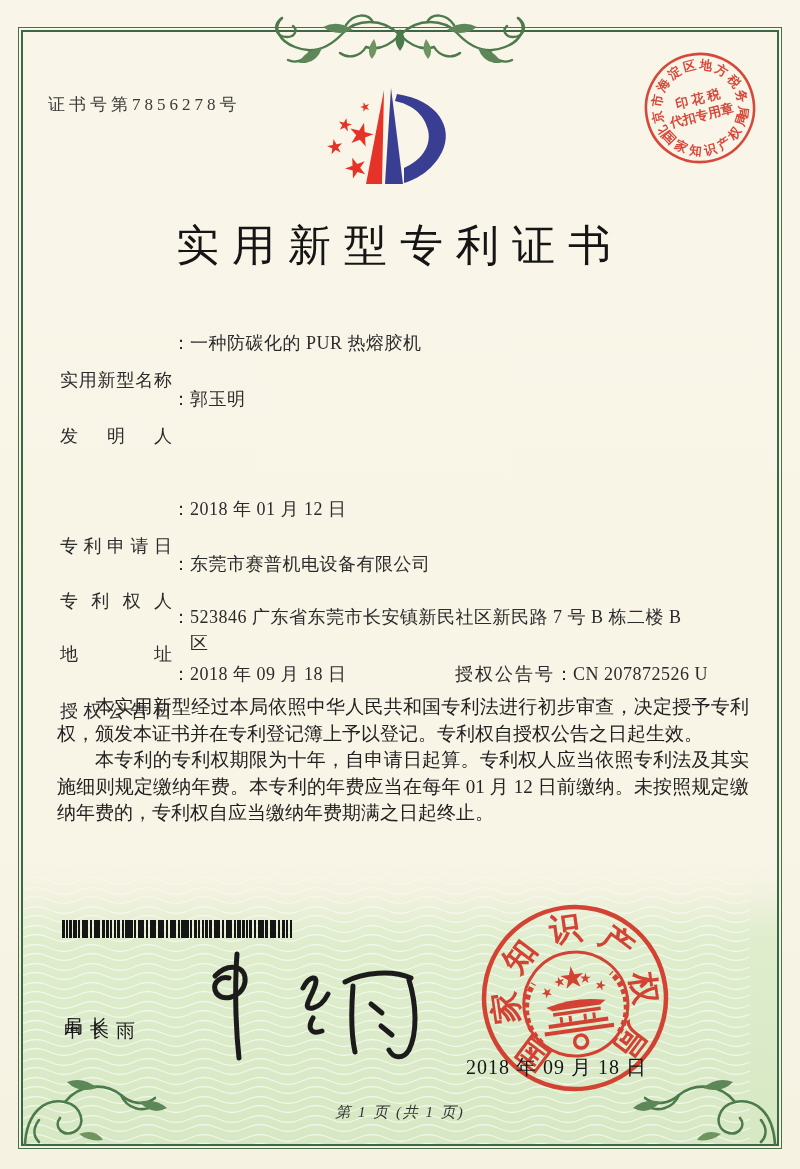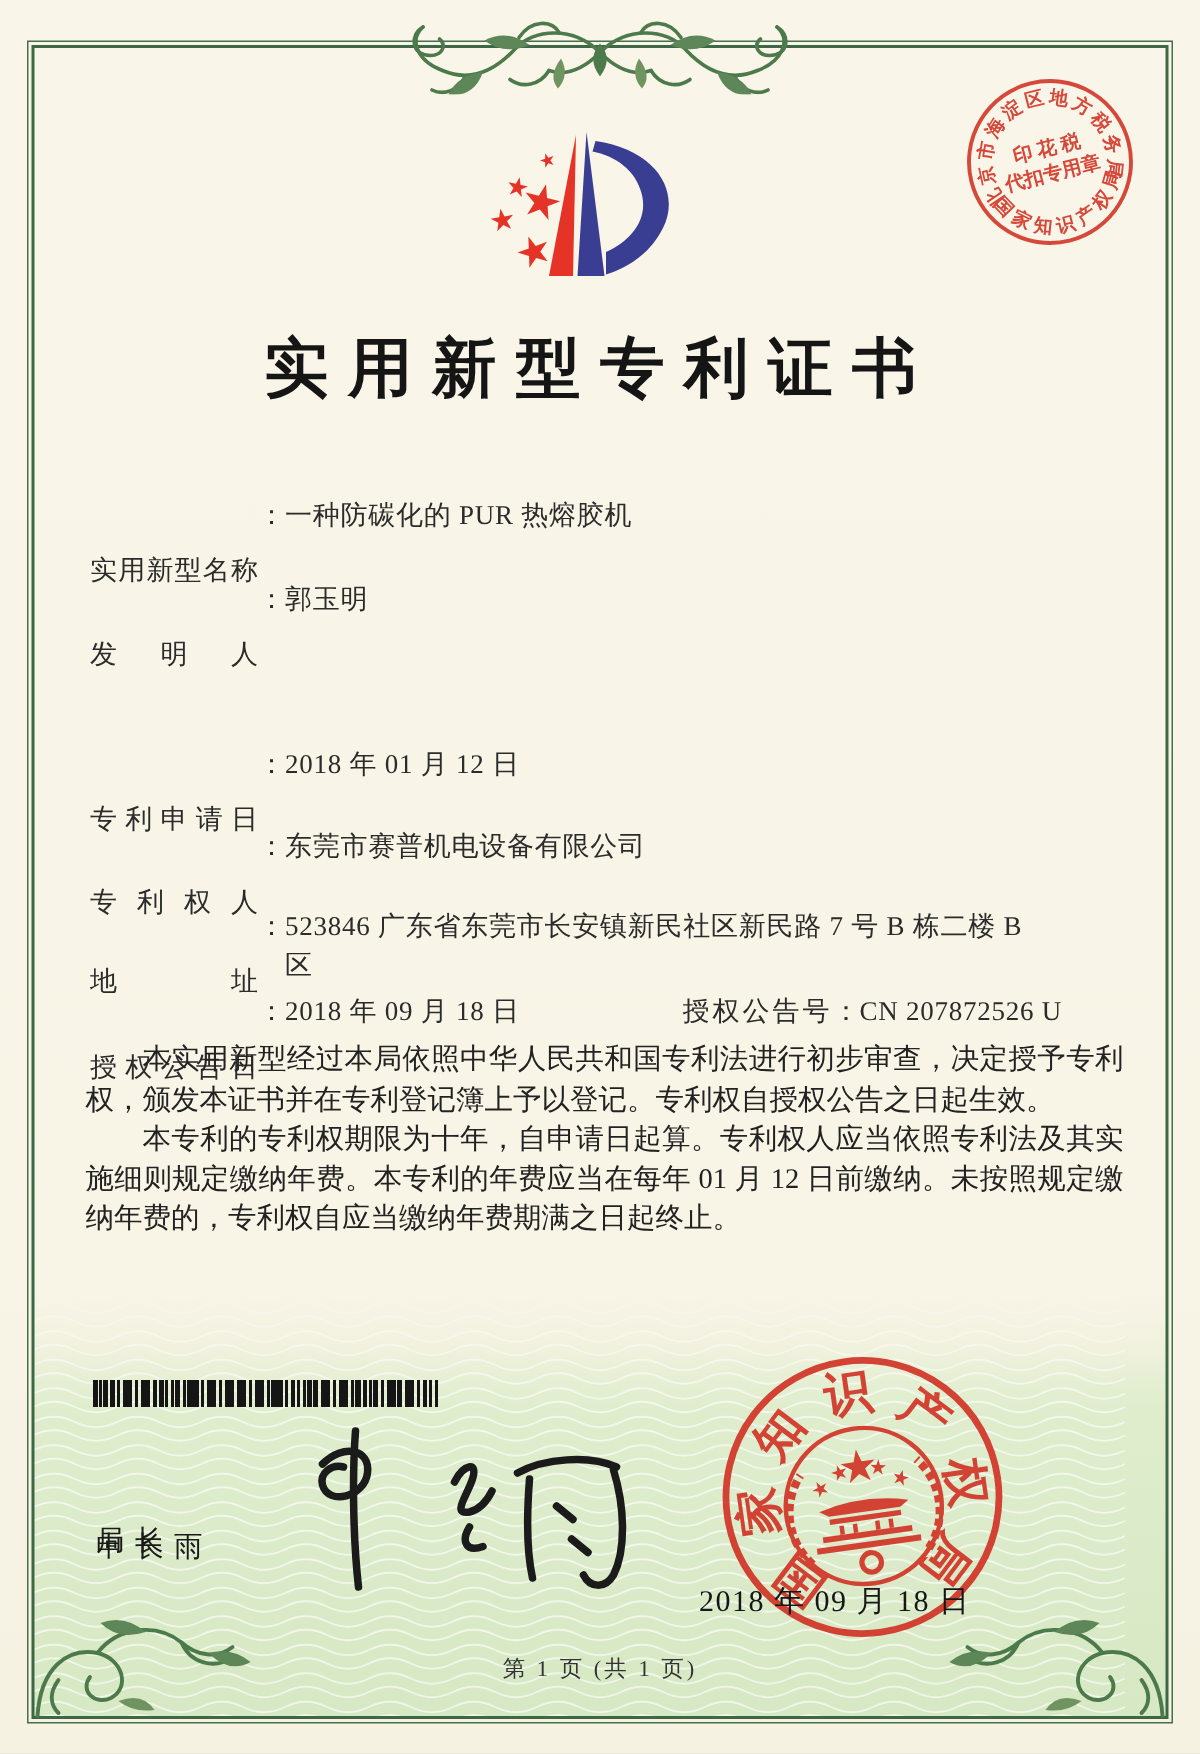--- a/index.html
+++ b/index.html
@@ -15,21 +15,21 @@
   .frame-inner{position:absolute;left:2px;right:2px;top:2px;bottom:2px;border:2.5px solid #3c6845;}
   
   .green-band{position:absolute;left:22px;right:22px;top:854px;bottom:25px;z-index:1;
     background:linear-gradient(180deg,rgba(223,238,206,0) 0%,rgba(222,237,204,0.9) 22%,#ddeccb 45%,#d7e8c4 100%);overflow:hidden;}
   .green-band svg{position:absolute;left:0;top:0;}
   .band-fade{position:absolute;left:0;right:0;top:0;height:85px;background:linear-gradient(180deg,#f8f4e6 0%,rgba(248,244,230,0) 100%);}
   
   .cert-no{position:absolute;left:48px;top:93px;font-size:17px;letter-spacing:4px;color:#3a3a3a;z-index:3;}
   .logo{position:absolute;left:296px;top:84px;z-index:4;}
   .tax-stamp{position:absolute;left:638px;top:46px;z-index:4;opacity:.92;}
-  .title{position:absolute;left:0;right:0;top:217px;text-align:center;font-size:43px;font-weight:700;letter-spacing:13px;color:#151515;z-index:3;}
+  .title{position:absolute;left:0;right:0;top:217px;text-align:center;font-size:43px;font-weight:400;letter-spacing:13px;color:#151515;z-index:3;}
   
   .frow{position:absolute;left:60px;width:695px;font-size:18px;color:#2b2b2b;z-index:3;line-height:26px;}
   .flabel{display:inline-block;width:112px;text-align:justify;text-align-last:justify;vertical-align:top;margin-top:37px;}
   .fcolon{display:inline-block;vertical-align:top;}
   .fvalue{letter-spacing:.5px;}
   .fvalue-addr{display:inline-block;width:505px;vertical-align:top;}
   .grant-right{position:absolute;left:395px;top:0;white-space:nowrap;text-align:center;}
   .grant-right .glabel{letter-spacing:2px;}
   
   .body-text{position:absolute;left:57px;top:694px;width:692px;z-index:3;}
@@ -38,21 +38,21 @@
   .barcode{position:absolute;left:62px;top:920px;width:230px;height:18px;z-index:4;
     background:
       repeating-linear-gradient(90deg,#151515 0 2px,rgba(0,0,0,0) 2px 4px),
       repeating-linear-gradient(90deg,#151515 0 1px,rgba(0,0,0,0) 1px 7px),
       repeating-linear-gradient(90deg,#151515 0 3px,rgba(0,0,0,0) 3px 11px);}
   .comm-title{position:absolute;left:64px;top:1014px;font-size:19px;letter-spacing:7px;color:#1a1a1a;z-index:4;font-family:"Liberation Sans","DejaVu Sans",sans-serif;}
   .comm-name{position:absolute;left:64px;top:1018px;font-size:19px;letter-spacing:7px;color:#1a1a1a;z-index:4;font-family:Liberation Sans, sans-serif;}
   .signature{position:absolute;left:185px;top:946px;z-index:4;}
   .gov-seal{position:absolute;left:480px;top:903px;z-index:5;opacity:.95;}
   .seal-date{position:absolute;left:466px;top:1054px;font-size:20px;letter-spacing:1px;color:#161616;z-index:6;white-space:nowrap;}
-  .footer{position:absolute;left:0;right:0;top:1103px;text-align:center;font-size:15px;letter-spacing:2px;color:#333;z-index:4;}
+  .footer{position:absolute;left:0;right:0;top:1103px;text-align:center;font-size:15px;letter-spacing:2px;color:#333;z-index:4;font-style:italic;}
   .ornament-top{position:absolute;left:250px;top:5px;z-index:8;}
   .flourish-left{position:absolute;left:19px;top:1050px;z-index:8;}
   .flourish-right{position:absolute;left:616px;top:1050px;z-index:8;transform:scaleX(-1);}
 </style>
 </head>
 <body>
 
 <div class="page">
 
   <div class="green-band">
@@ -133,20 +133,21 @@
       <path d="M6,94 C8,62 26,48 46,52 C63,56 68,75 55,82 C44,87 34,77 41,68"></path>
       <path d="M46,52 C60,34 86,32 102,45 C112,54 126,56 136,48"></path>
       <path d="M102,45 c6,14 22,18 34,10"></path>
       <path d="M20,70 c-6,8 -6,16 0,22"></path>
       <path d="M78,38 q-14,-12 -30,-6 q12,12 30,6 Z" fill="#5d8759" stroke="none"></path>
       <path d="M120,52 q16,-4 28,6 q-14,8 -28,-6 Z" fill="#5d8759" stroke="none"></path>
       <path d="M60,84 q10,8 24,6 q-8,-12 -24,-6 Z" fill="#6f945f" stroke="none"></path>
     </g>
   </svg>
 
+  <div class="cert-no">证书号第7856278号</div>
 
   <svg class="tax-stamp" width="124" height="124" viewBox="-62 -62 124 124">
     <g transform="rotate(-14)" fill="#d23a2c" font-family="'Liberation Serif',serif" font-weight="700">
       <circle r="54" fill="none" stroke="#d23a2c" stroke-width="2.6"></circle>
       <g font-size="12.5" text-anchor="middle">
         <text transform="translate(-40.4,14.7) rotate(-110)" dominant-baseline="central">北</text>
         <text transform="translate(-43,-1.5) rotate(-88)" dominant-baseline="central">京</text>
         <text transform="translate(-39.3,-17.5) rotate(-66)" dominant-baseline="central">市</text>
         <text transform="translate(-29.9,-30.9) rotate(-44)" dominant-baseline="central">海</text>
         <text transform="translate(-16.1,-39.9) rotate(-22)" dominant-baseline="central">淀</text>

